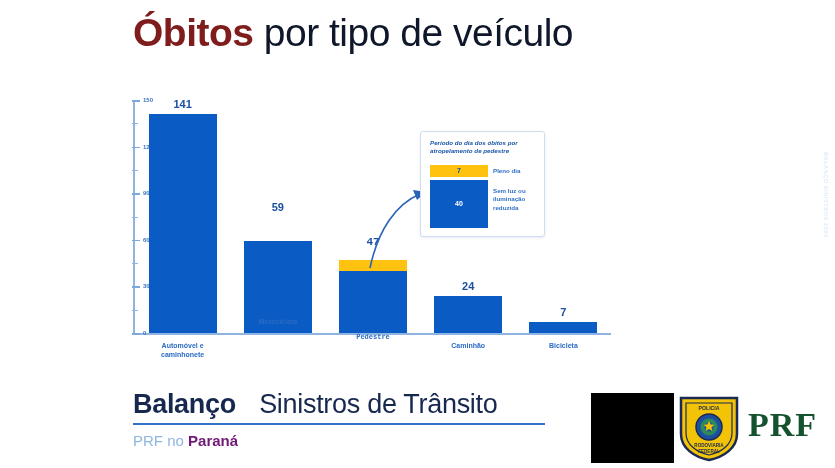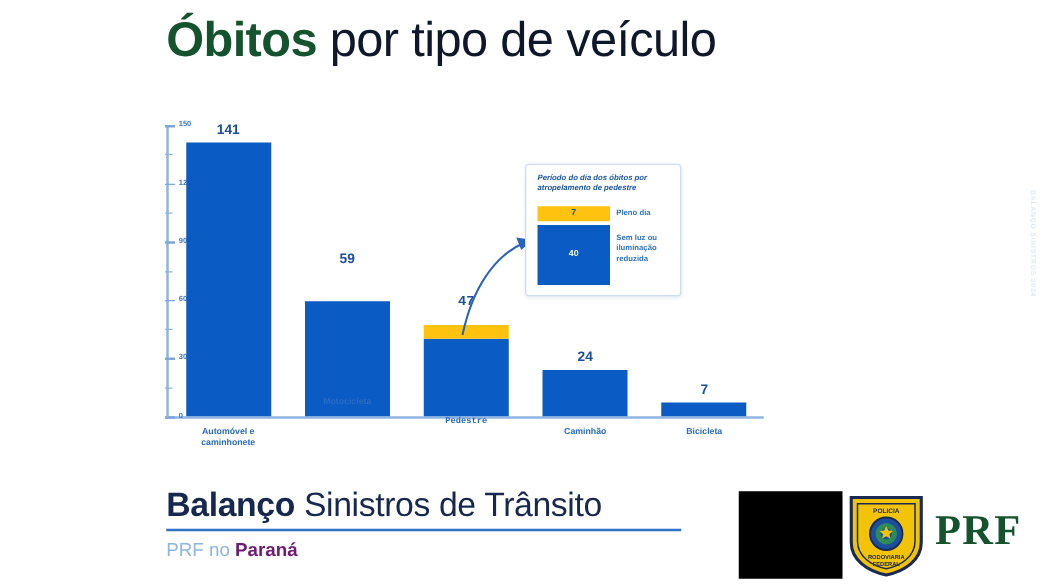--- a/index.html
+++ b/index.html
@@ -11,21 +11,21 @@
     position:relative;
   }
   .stage{position:absolute;inset:0;}
 
   
   .title{
     position:absolute;left:133px;top:10px;
     font-size:39px;line-height:46px;
     color:#1F5EB5;letter-spacing:-0.5px;white-space:nowrap;
   }
-  .title b{font-weight:bold;color:#14532d;}
+  .title b{font-weight:bold;color:#7f1d1d;}
   .title span.light{font-weight:400;color:#0f172a;}
 
   
   .chart{position:absolute;left:133px;top:100px;width:480px;height:245px;}
   .axis-line{position:absolute;left:0;top:0;width:2px;height:235px;background:#8FB4E2;}
   .axis-base{position:absolute;left:0;top:233px;width:478px;height:2px;background:#8FB4E2;}
 
   .tick{position:absolute;left:-1px;width:6px;height:1px;background:#8FB4E2;}
   .tick.major{width:8px;height:1.5px;background:#7EA8DC;}
   .tick-label{
@@ -84,21 +84,21 @@
     writing-mode:vertical-rl;letter-spacing:.6px;white-space:nowrap;
   }
 
   
   .footer{position:absolute;left:133px;top:388px;width:412px;}
   .f-title{
     font-size:27px;line-height:32px;color:#17284F;white-space:nowrap;
     letter-spacing:-0.3px;
   }
   .f-title b{font-weight:bold;}
-  .f-title span{font-weight:400;}
+  .f-title span{font-weight:400;margin-left:16px;}
   .f-rule{height:2px;background:#2F72C6;margin-top:3px;width:100%;}
   .f-sub{position:relative;height:26px;margin-top:5px;}
   .f-prf{
     position:absolute;left:0;top:2px;font-size:15px;color:#8FB6E0;font-weight:400;
     white-space:nowrap;
   }
   .f-prf b{color:#701a75;font-weight:bold;}
   .f-badge{
     position:absolute;right:0;top:0;background:#FFC20E;color:#17284F;
     font-size:13px;font-weight:bold;font-style:italic;

